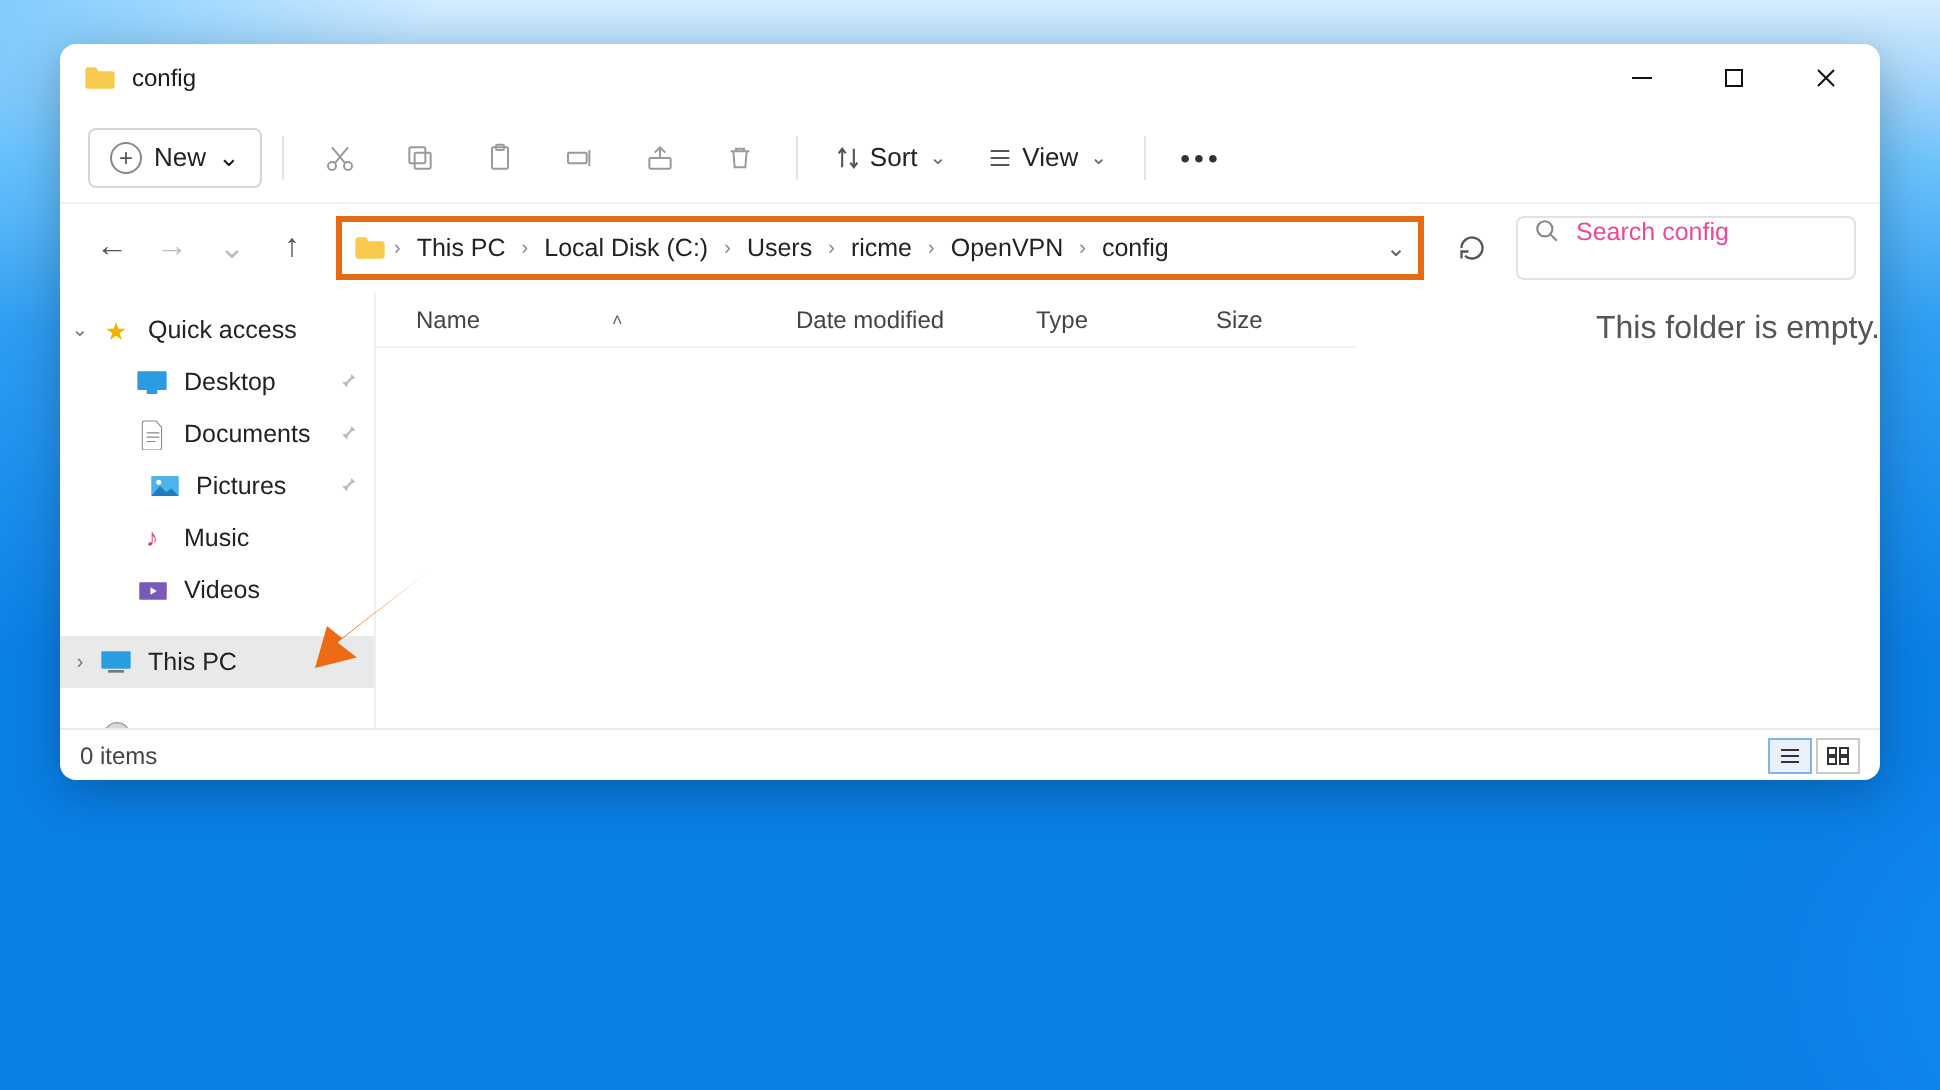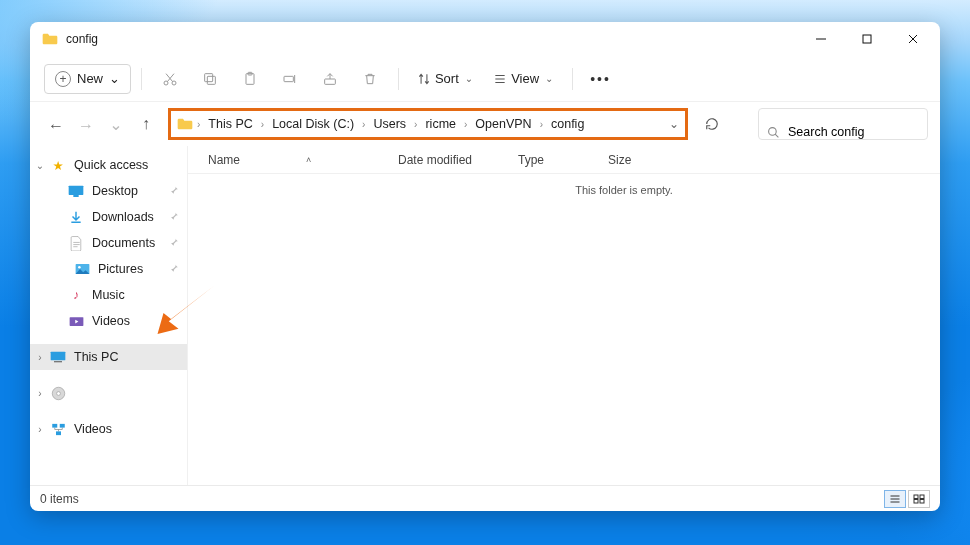--- a/index.html
+++ b/index.html
@@ -7,21 +7,21 @@
     width: 970px; height: 545px; overflow: hidden; position: relative;
     background: linear-gradient(135deg, #38b0ff 0%, #0a7fe6 40%, #0a7fe6 60%, #0a7fe6 100%);
   }
   .bg-swoop {
     position: absolute; inset: 0; background:
       radial-gradient(ellipse 700px 400px at 120% 90%, #1b94ff 0%, #0b7fe6 40%, transparent 55%),
       radial-gradient(ellipse 600px 350px at -10% -10%, #4ab6fc 0%, transparent 55%),
       linear-gradient(180deg, #d3ecff 0%, #a2d5fb 8%, #6cc2fb 15%, #2e9df2 30%, #0a7fe6 60%);
   }
   .window {
-    position: absolute; left: 30px; top: 22px; width: 910px; height: 489px;
+    position: absolute; left: 30px; top: 22px; width: 910px; height: 368px;
     background: #ffffff; border-radius: 8px; box-shadow: 0 6px 24px rgba(0,0,0,.25);
     display: flex; flex-direction: column; overflow: hidden;
   }
   
   .titlebar {
     height: 34px; display: flex; align-items: center; padding: 0 4px 0 12px;
     font-size: 12px; color: #1a1a1a;
   }
   .titlebar .folder-glyph { width: 16px; height: 12px; margin-right: 8px; }
   .win-controls { margin-left: auto; display: flex; }
@@ -58,47 +58,47 @@
     display:flex; align-items:center; padding:0 6px; gap:2px; font-size:12.5px; color:#222;
     background:#fff;
   }
   .addr .crumb { padding:0 4px; }
   .addr .sep { color:#888; font-size:10px; padding:0 2px;}
   .addr-tail { display:flex; align-items:center; gap:4px; margin-left:auto; color:#666; }
   .addr-outer { display:flex; align-items:center; flex:1; gap:10px; }
   .refresh { width:28px; height:28px; display:flex; align-items:center; justify-content:center; color:#555;}
   .search {
     width:170px; height:32px; border:1px solid #e2e2e2; border-radius:4px;
-    display:flex; align-items:flex-end; padding:0 8px; gap:8px; color:#000000; font-size:12.5px;margin-left:24px;
+    display:flex; align-items:flex-start; padding:0 8px; gap:8px; color:#ec4899; font-size:12.5px;
   }
   
   .body { flex:1; display:flex; min-height:0; }
   .sidebar {
     width:158px; border-right:1px solid #f0f0f0; padding:6px 0; font-size:12.5px; color:#222;
     overflow:hidden;
   }
   .side-item { height:26px; display:flex; align-items:center; padding:0 8px 0 20px; gap:8px; position:relative;}
   .side-item .exp { position:absolute; left:4px; width:12px; text-align:center; color:#777; font-size:10px;}
   .side-item .pin { margin-left:auto; color:#bbb; }
   .side-item.selected { background:#e9e9e9; }
   .side-item .ico { width:16px; height:16px; display:flex; align-items:center; justify-content:center;}
   .side-spacer { height:10px; }
 
-  .main { flex:1; display:flex; flex-direction:column; }
+  .main { flex:1; display:flex; }
   .col-headers {
     height:28px; display:flex; align-items:center; font-size:12px; color:#444;
     border-bottom:1px solid #f0f0f0; padding-left:20px;
   }
   .col { display:flex; align-items:center; gap:6px; }
   .col.name { width:190px; }
   .col.date { width:120px; }
   .col.type { width:90px; }
   .col.size { width:70px; }
   .sort-caret { font-size:9px; color:#666;}
-  .empty-msg { text-align:center; color:#555; font-size:11px; padding-top:10px; margin-left:120px;}
+  .empty-msg { text-align:center; color:#555; font-size:16px; padding-top:10px; margin-left:120px;}
 
   
   .statusbar {
     height:26px; border-top:1px solid #eaeaea; display:flex; align-items:center;
     padding:0 10px; font-size:12px; color:#444;
   }
   .view-toggles { margin-left:auto; display:flex; gap:2px;}
   .view-toggle { width:22px; height:18px; border:1px solid #c9c9c9; display:flex; align-items:center; justify-content:center; font-size:10px; color:#333;}
   .view-toggle.active { background:#e8f1fb; border-color:#7fb5e8;}
 
@@ -256,31 +256,20 @@
         <span>Quick access</span>
       </div>
       <div class="side-item" style="padding-left:38px">
         <span class="ico blue">
             <svg width="16" height="12" viewBox="0 0 24 18">
               <rect x="1" y="1" width="22" height="14" rx="1" fill="#2a9de0"></rect>
               <rect x="8" y="15" width="8" height="3" fill="#2a9de0"></rect>
             </svg>
           </span>
         <span>Desktop</span>
-        <span class="pin"><svg width="10" height="10" viewBox="0 0 24 24" fill="currentColor">
-              <path d="M14 3l7 7-4 1-5 5-1 5-3-3-5 5 5-5-3-3 5-1 5-5 1-4z"></path>
-            </svg></span>
-      </div>
-      <div class="side-item" style="padding-left:38px">
-        <span class="ico blue">
-            <svg width="14" height="14" viewBox="0 0 24 24" fill="none" stroke="#2a9de0" stroke-width="2.5">
-              <path d="M12 3v12M6 11l6 6 6-6M4 21h16"></path>
-            </svg>
-          </span>
-        <span>Downloads</span>
         <span class="pin"><svg width="10" height="10" viewBox="0 0 24 24" fill="currentColor">
               <path d="M14 3l7 7-4 1-5 5-1 5-3-3-5 5 5-5-3-3 5-1 5-5 1-4z"></path>
             </svg></span>
       </div>
       <div class="side-item" style="padding-left:38px">
         <span class="ico">
             <svg width="13" height="15" viewBox="0 0 24 28">
               <path d="M4 1h11l5 6v19c0 1-.8 2-2 2H4c-1 0-2-.8-2-2V3c0-1 .8-2 2-2z" fill="#fff" stroke="#888"></path>
               <path d="M6 12h12M6 16h12M6 20h8" stroke="#888"></path>
             </svg>

